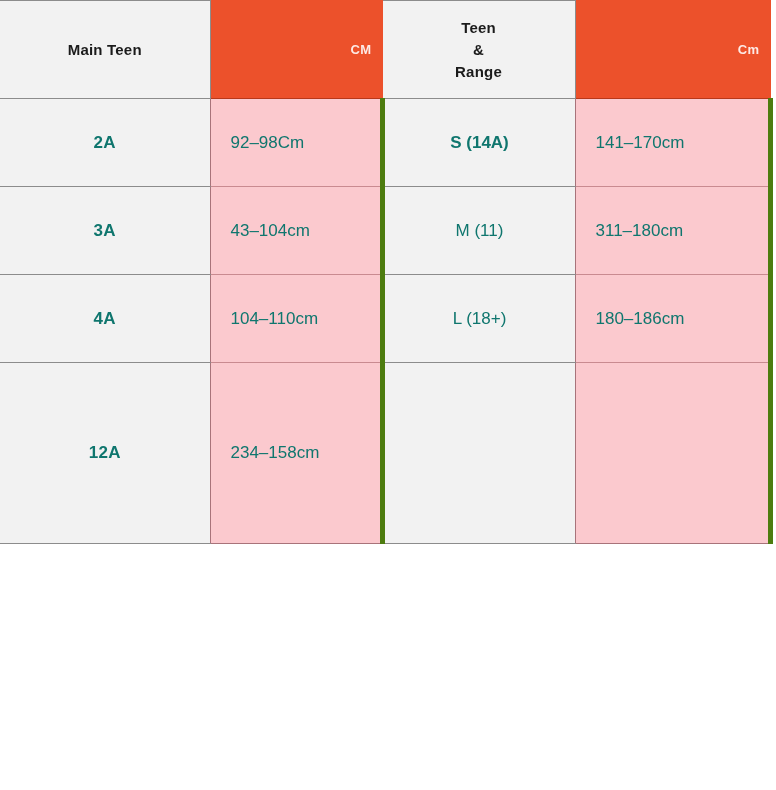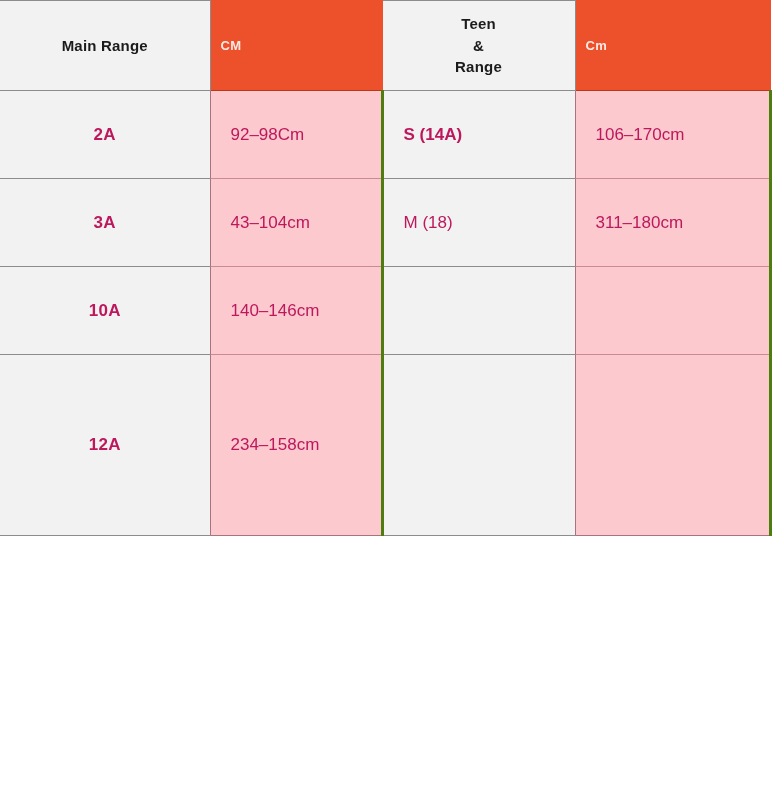--- a/index.html
+++ b/index.html
@@ -29,79 +29,79 @@
   }
 
   table.size-table col.c1 { width: 210px; }
   table.size-table col.c2 { width: 172px; }
   table.size-table col.c3 { width: 193px; }
   table.size-table col.c4 { width: 195px; }
 
   
   thead th {
     height: 90px;
-    padding: 8px 10px;
+    padding: 16px 10px;
     vertical-align: middle;
     font-weight: bold;
     box-sizing: border-box;
     border-top: 1px solid #8c8c8c;
     border-bottom: 1px solid #8c8c8c;
   }
 
   th.h-plain {
     background: #f2f2f2;
     color: #1b1b1b;
     font-size: 15px;
     text-align: center;
     letter-spacing: .2px;
   }
   th.h-accent {
     background: #ec512b;
     color: #fdeae6;
     font-size: 13px;
-    text-align: left;
+    text-align: right;
     letter-spacing: .4px;
     border-top-color: #ec512b;
     border-bottom-color: #b8391a;
     border-left: 1px solid #ec512b;
     border-right: 1px solid #ec512b;
   }
   th.h-plain.sep-l { border-left: 1px solid #8c8c8c; }
   th.h-plain.sep-r { border-right: 1px solid #8c8c8c; }
 
   .stack-line { display: block; line-height: 1.45; }
 
   
   tbody td {
     height: 88px;
     padding: 0 20px;
     vertical-align: middle;
     box-sizing: border-box;
     font-size: 17px;
-    color: #be185d;
+    color: #0f766e;
     border-bottom: 1px solid #8c8c8c;
   }
 
   td.c-label {
     background: #f2f2f2;
     text-align: center;
     font-weight: bold;
     font-size: 17px;
     letter-spacing: .3px;
   }
   td.c-pink {
     background: #fbc9ce;
     text-align: left;
     border-left: 1px solid #a8737a;
-    border-right: 3px solid #4d7c0f;
+    border-right: 5px solid #4d7c0f;
     border-bottom-color: #c98a90;
   }
   td.c-plain {
     background: #f2f2f2;
-    text-align: left;
+    text-align: center;
   }
   td.c-plain.bold-val { font-weight: bold; }
 
   tbody tr.tall td { height: 181px; }
   tbody tr:last-child td { border-bottom: 1px solid #8c8c8c; }
   tbody tr:last-child td.c-pink { border-bottom-color: #a8737a; }
 
   .below-gap { height: 45px; background: #ffffff; }
 </style>
 </head>
@@ -112,49 +112,49 @@
   <table class="size-table">
     <colgroup>
       <col class="c1">
         <col class="c2">
         <col class="c3">
         <col class="c4">
     </colgroup>
 
     <thead>
       <tr>
-        <th class="h-plain sep-r">Main Range</th>
+        <th class="h-plain sep-r">Main Teen</th>
         <th class="h-accent">CM</th>
         <th class="h-plain sep-l sep-r">
           <span class="stack-line">Teen</span>
           <span class="stack-line">&amp;</span>
           <span class="stack-line">Range</span>
         </th>
         <th class="h-accent">Cm</th>
       </tr>
     </thead>
 
     <tbody>
       <tr>
         <td class="c-label">2A</td>
         <td class="c-pink">92–98Cm</td>
         <td class="c-plain bold-val">S (14A)</td>
-        <td class="c-pink">106–170cm</td>
+        <td class="c-pink">141–170cm</td>
       </tr>
       <tr>
         <td class="c-label">3A</td>
         <td class="c-pink">43–104cm</td>
-        <td class="c-plain">M (18)</td>
+        <td class="c-plain">M (11)</td>
         <td class="c-pink">311–180cm</td>
       </tr>
       <tr>
-        <td class="c-label">10A</td>
-        <td class="c-pink">140–146cm</td>
-        <td class="c-plain"></td>
-        <td class="c-pink"></td>
+        <td class="c-label">4A</td>
+        <td class="c-pink">104–110cm</td>
+        <td class="c-plain">L (18+)</td>
+        <td class="c-pink">180–186cm</td>
       </tr>
       <tr class="tall">
         <td class="c-label">12A</td>
         <td class="c-pink">234–158cm</td>
         <td class="c-plain"></td>
         <td class="c-pink"></td>
       </tr>
     </tbody>
   </table>
 

